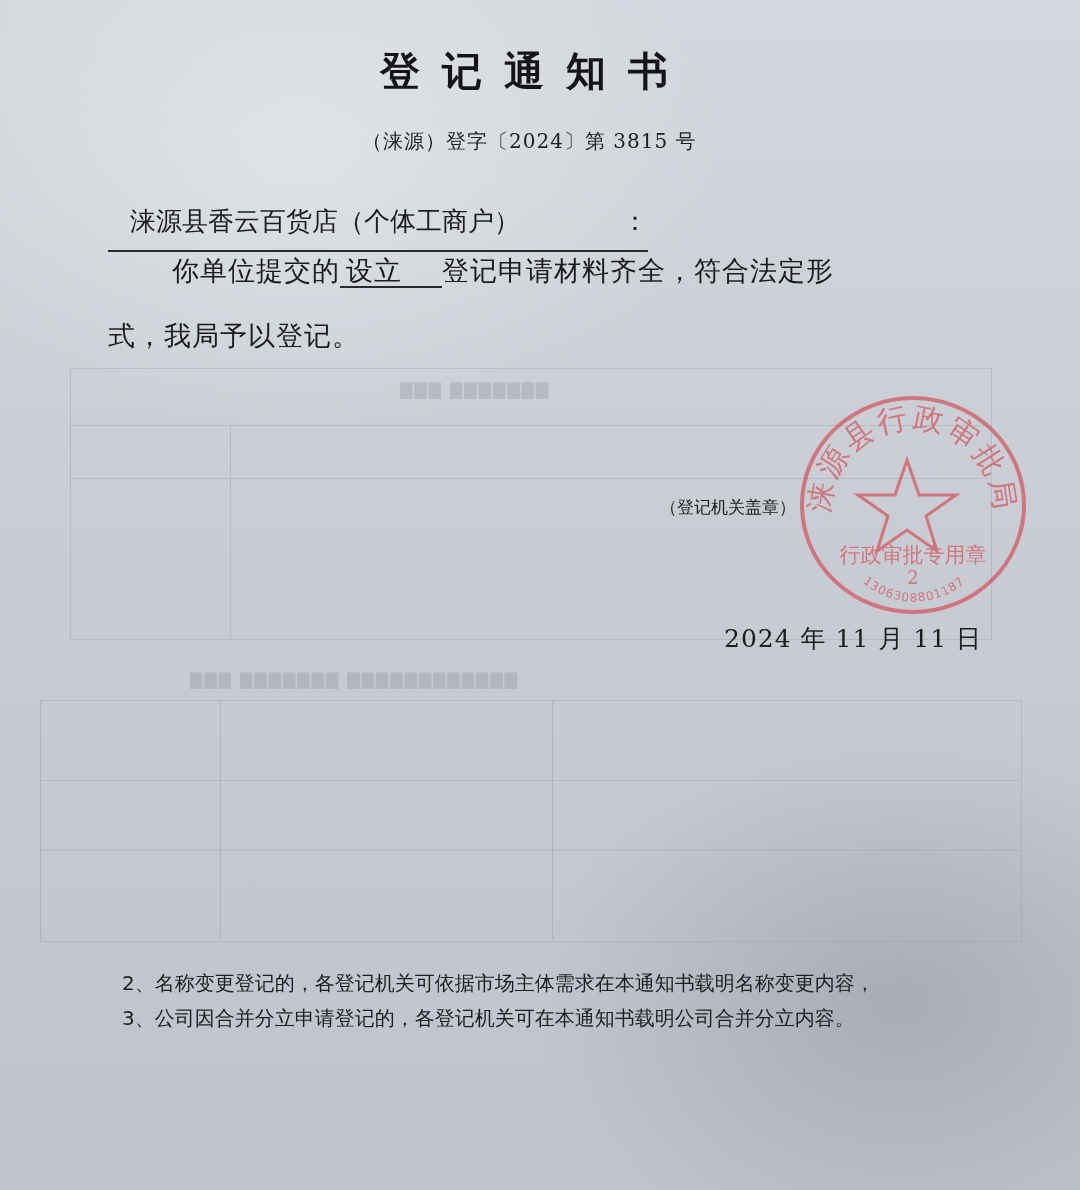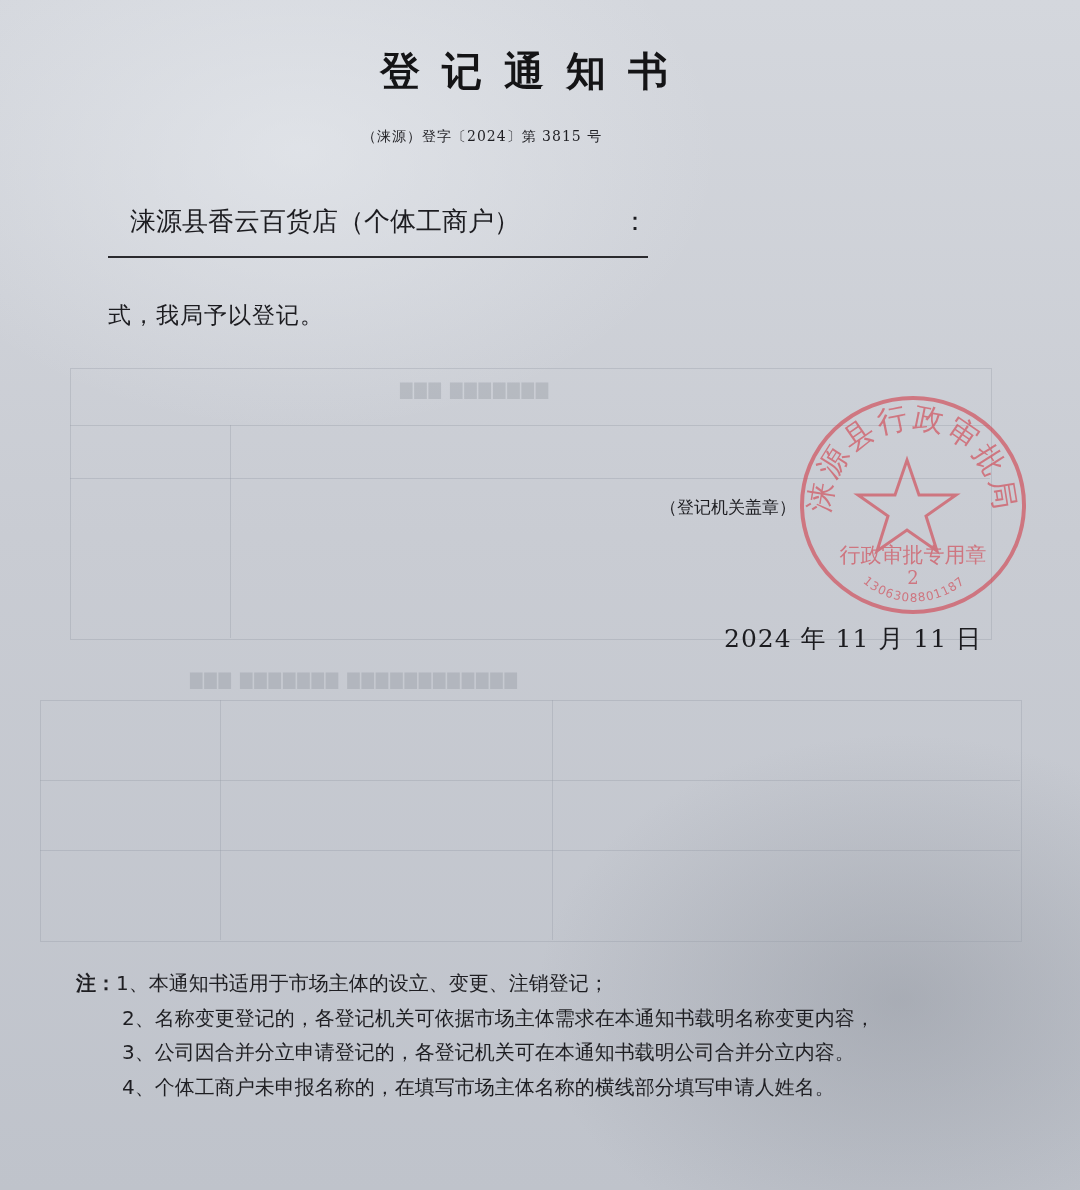--- a/index.html
+++ b/index.html
@@ -52,33 +52,33 @@
       font-family: "DejaVu Sans", sans-serif;
       font-size: 40px;
       font-weight: bold;
       letter-spacing: 22px;
       color: #141416;
       text-align: right;
     }
     .doc-no {
       position: absolute;
       left: 362px; top: 128px;
-      font-size: 14px;
+      font-size: 20px;
       letter-spacing: 1px;
       color: #1e1e22;
     }
     .recipient {
       position: absolute;
       left: 108px; top: 204px;
       width: 540px;
       border-bottom: 2px solid #2a2a2e;
       font-family: "DejaVu Sans", sans-serif;
       font-size: 26px;
       padding-left: 22px;
-      padding-bottom: 17px;
+      padding-bottom: 11px;
       color: #1c1c20;
       box-sizing: border-box;
     }
     .recipient .colon {
       position: absolute;
       right: 0px;
       top: 0;
     }
     .body-line1 {
       position: absolute;
@@ -91,23 +91,23 @@
     }
     .body-line1 .fill {
       display: inline-block;
       min-width: 96px;
       border-bottom: 2px solid #2a2a2e;
       padding-left: 6px;
       line-height: 1.1;
     }
     .body-line2 {
       position: absolute;
-      left: 108px; top: 300px;
-      font-family: "DejaVu Sans", sans-serif;
-      font-size: 23px;
+      left: 108px; top: 318px;
+      font-family: "DejaVu Sans", sans-serif;
+      font-size: 27px;
       letter-spacing: 1px;
       color: #1c1c20;
       white-space: nowrap;
     }
     .seal-label {
       position: absolute;
       left: 660px; top: 496px;
       font-family: "DejaVu Sans", sans-serif;
       font-size: 17px;
       color: #1c1c20;
@@ -160,20 +160,23 @@
 
   <div class="title">登记通知书</div>
 
   <div class="doc-no">（涞源）登字〔2024〕第 3815 号</div>
 
   <div class="recipient">
     <span>涞源县香云百货店（个体工商户）</span>
     <span class="colon">：</span>
   </div>
 
+  <div class="body-line1">
+    <span>你单位提交的</span><span class="fill">设立</span><span>登记申请材料齐全，符合法定形</span>
+  </div>
   <div class="body-line2">式，我局予以登记。</div>
 
   <div class="seal-label">（登记机关盖章）</div>
 
   <svg class="seal" viewBox="0 0 232 226" xmlns="http://www.w3.org/2000/svg">
     <defs>
       <path id="sealArcTop" d="M 38 140 A 82 82 0 1 1 196 140" fill="none"></path>
       <path id="sealArcBottom" d="M 50 168 A 78 78 0 0 0 188 168" fill="none"></path>
     </defs>
     <ellipse cx="118" cy="113" rx="111" ry="107" fill="none" stroke="#d2424e" stroke-width="4"></ellipse>
@@ -184,19 +187,17 @@
     <text x="118" y="170" text-anchor="middle" font-family="DejaVu Sans, sans-serif" font-size="21" fill="#d2424e">行政审批专用章</text>
     <text x="118" y="192" text-anchor="middle" font-family="DejaVu Serif, serif" font-size="18" fill="#d2424e">2</text>
     <text font-family="DejaVu Sans, sans-serif" font-size="12" fill="#d2424e" letter-spacing="1">
       <textPath href="#sealArcBottom" startOffset="50%" text-anchor="middle">1306308801187</textPath>
     </text>
   </svg>
 
   <div class="date">2024 年 11 月 11 日</div>
 
   <div class="notes">
-    <div class="line"><span class="lead">注：</span><span>1、本通知书适用于市场主体的设立、变更、注销登记；</span></div>
     <div class="line indent">2、名称变更登记的，各登记机关可依据市场主体需求在本通知书载明名称变更内容，</div>
     <div class="line indent">3、公司因合并分立申请登记的，各登记机关可在本通知书载明公司合并分立内容。</div>
-    <div class="line indent">4、个体工商户未申报名称的，在填写市场主体名称的横线部分填写申请人姓名。</div>
   </div>
 
 </div>
 
 </body></html>

